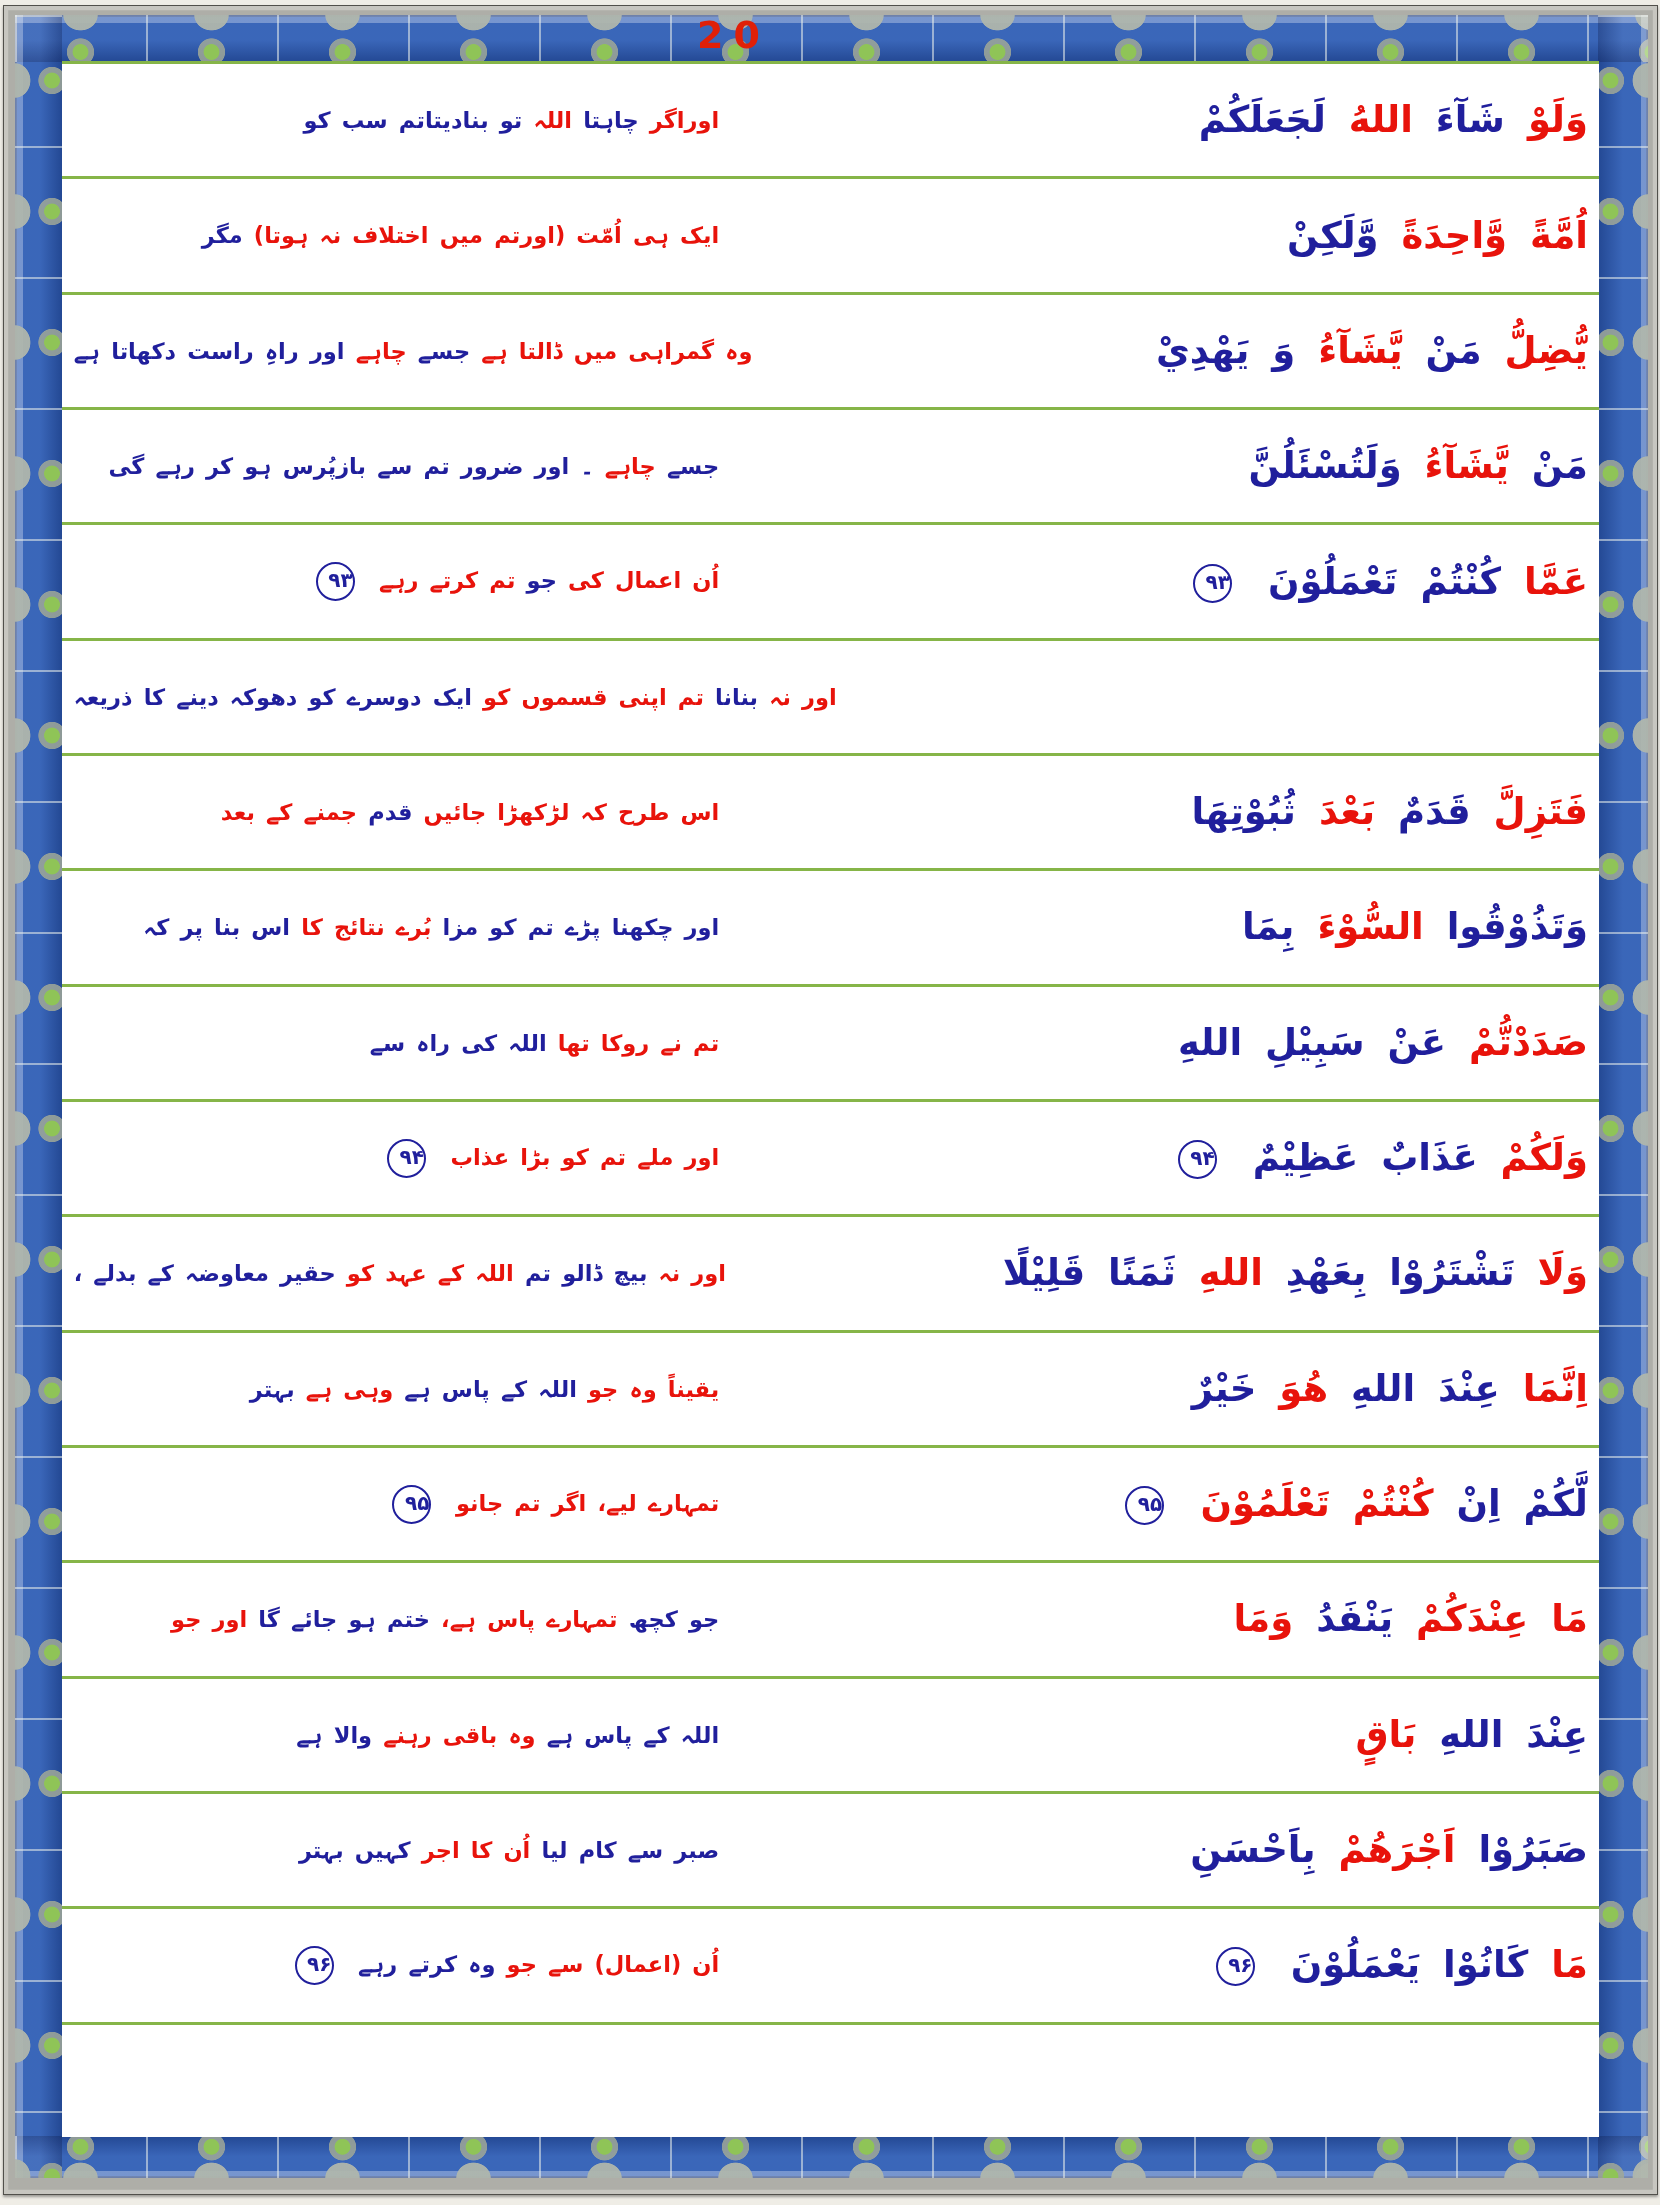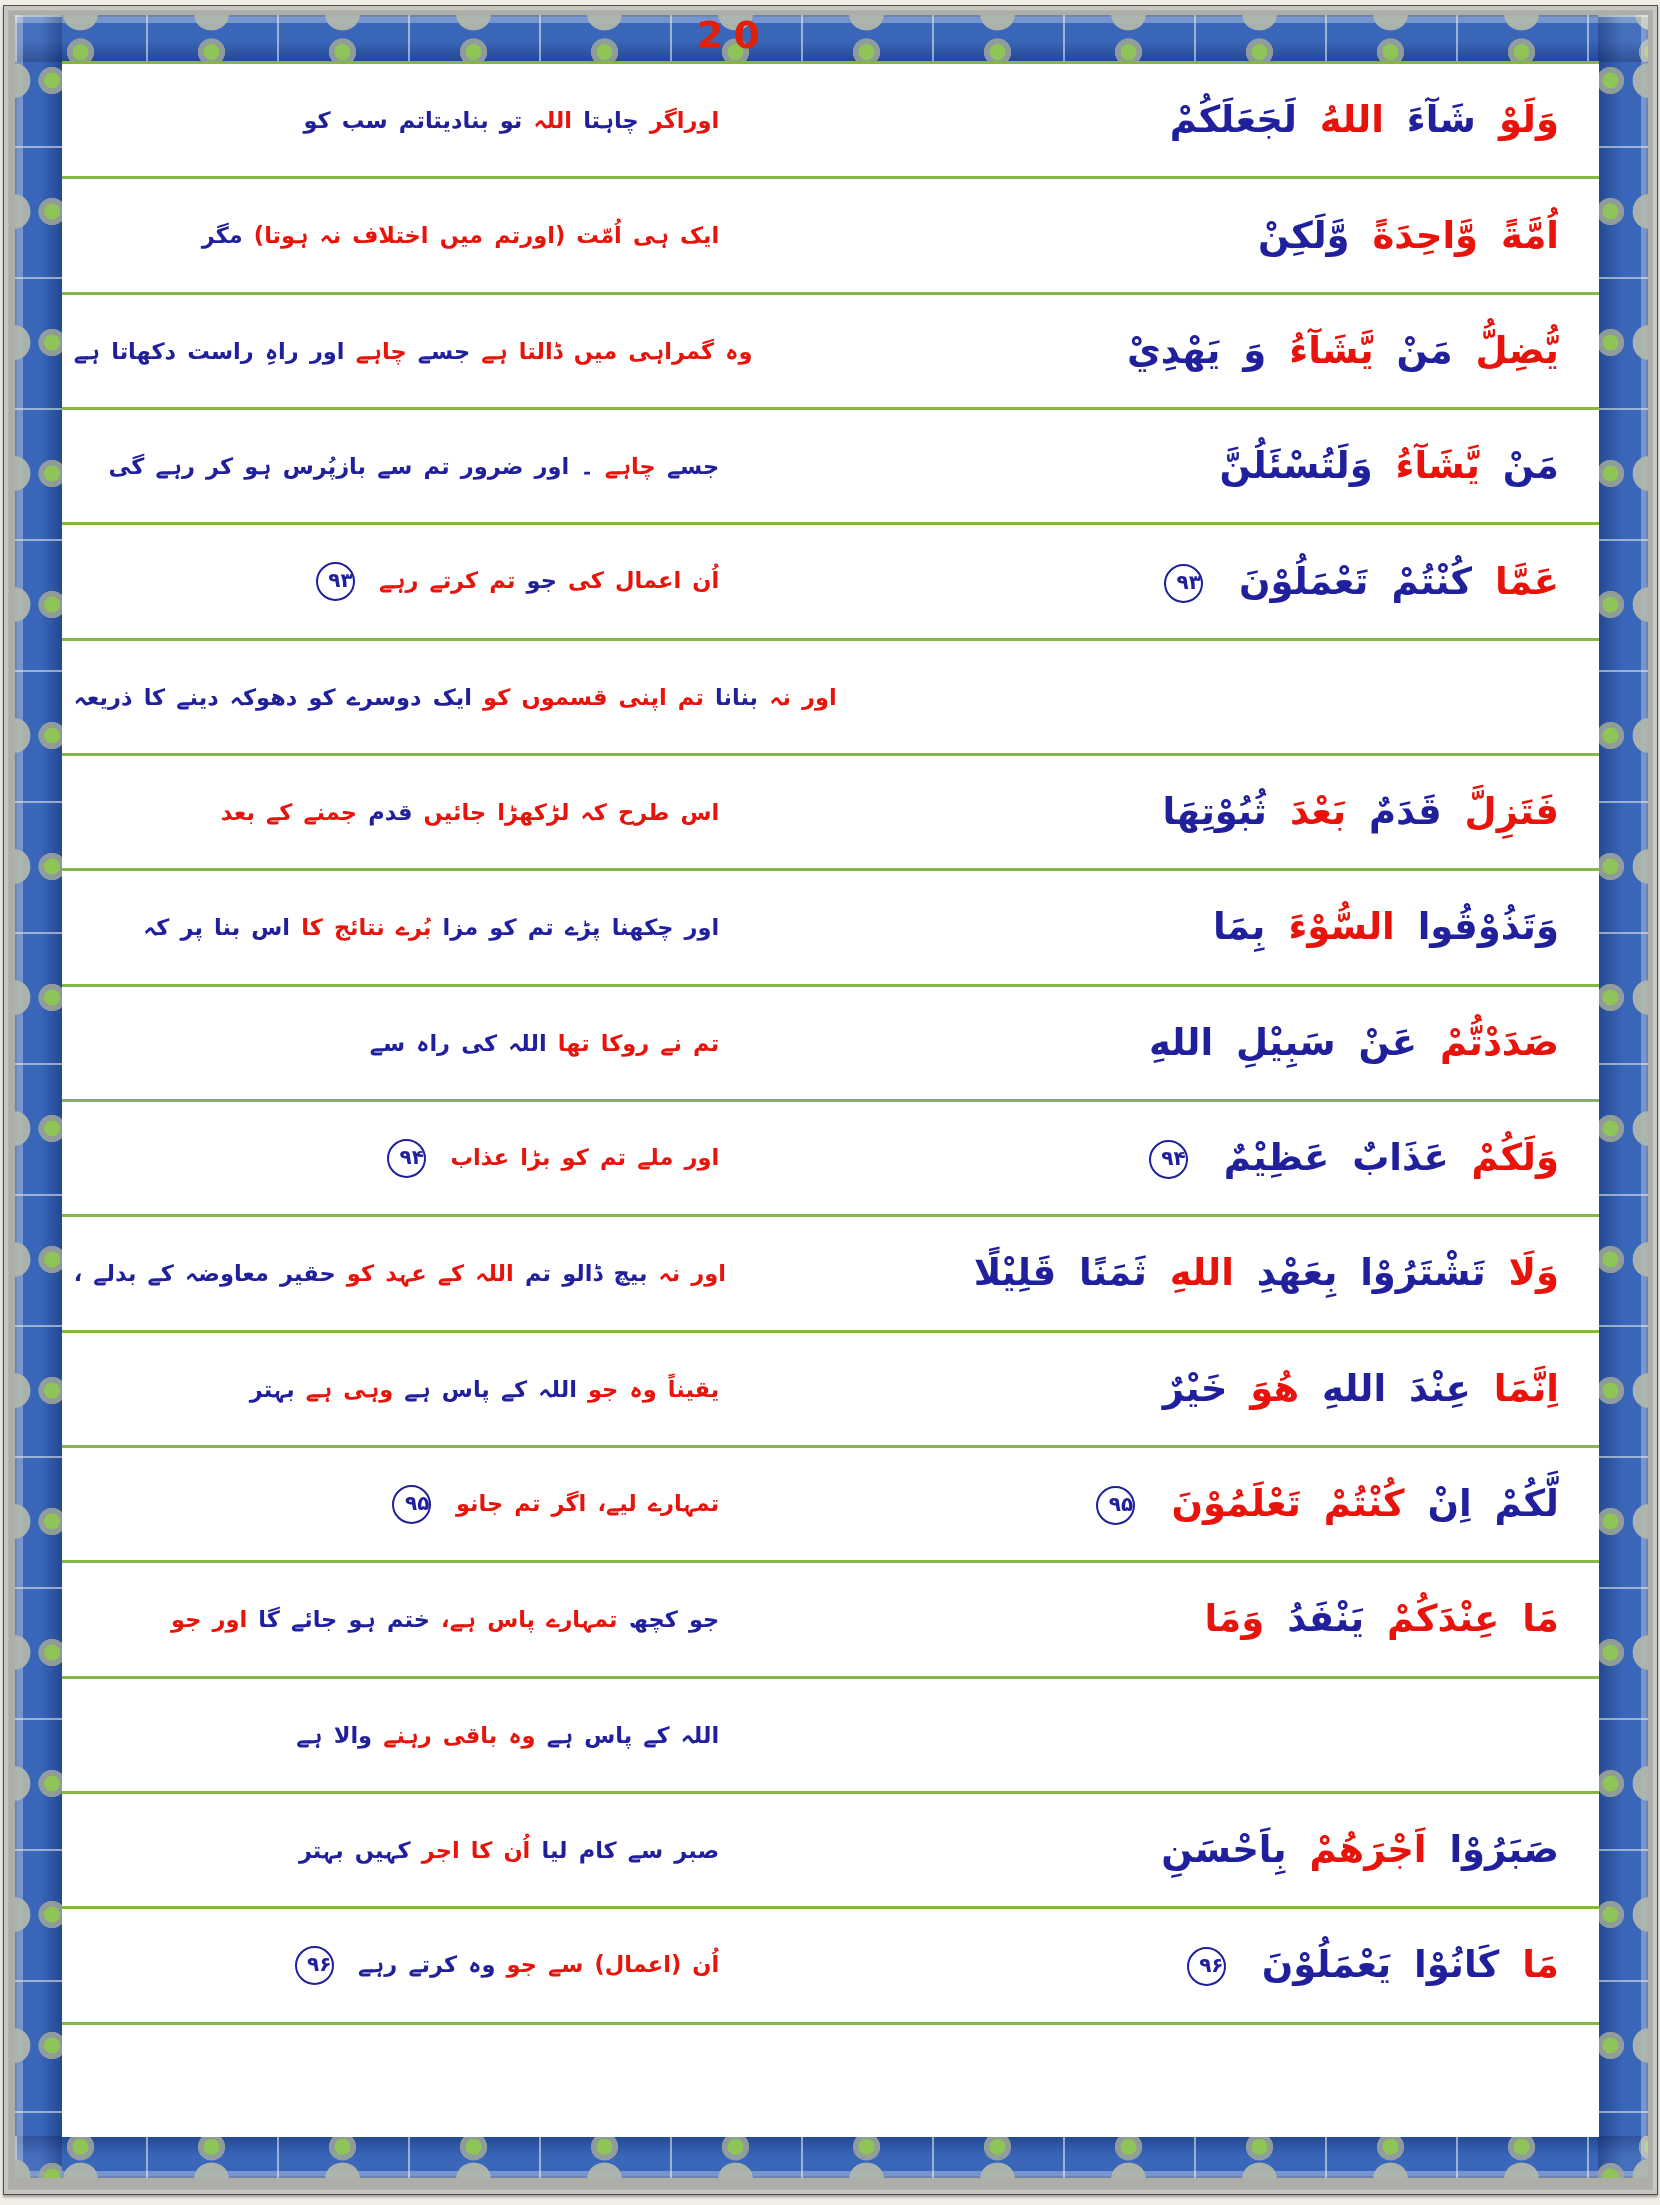--- a/index.html
+++ b/index.html
@@ -78,21 +78,21 @@
     flex:0 0 42%;
     direction:rtl;text-align:right;
     font-size:22.5px;font-weight:bold;
     padding-left:11.7px;padding-right:6.7px;
     word-spacing:3.3px;
   }
   .cell.arabic{
     flex:1 1 58%;
     direction:rtl;text-align:right;
     font-size:37px;font-weight:bold;
-    padding-right:40px;
+    padding-right:11px;
     word-spacing:10px;
     line-height:1.35;
   }
   .seg.red{color:var(--red,#e8130b);}
   .seg.blue{color:var(--blue,#201f9c);}
   .badge{
     display:inline-block;width:35px;height:35px;
     border:2.5px solid var(--blue,#201f9c);border-radius:50%;
     font-size:20px;font-weight:bold;line-height:33px;
     vertical-align:middle;margin:0 13.3px;
@@ -165,20 +165,21 @@
         <div class="row">
           <div class="cell urdu" dir="rtl"><span class="seg red">تمہارے لیے، اگر تم جانو</span> <span class="badge blue">۹۵</span> </div>
           <div class="cell arabic" dir="rtl"><span class="seg blue">لَّكُمْ اِنْ</span> <span class="seg red">كُنْتُمْ تَعْلَمُوْنَ</span> <span class="badge blue">۹۵</span> </div>
         </div>
         <div class="row">
           <div class="cell urdu" dir="rtl"><span class="seg blue">جو کچھ</span> <span class="seg red">تمہارے پاس ہے،</span> <span class="seg blue">ختم ہو جائے گا</span> <span class="seg red">اور جو</span> </div>
           <div class="cell arabic" dir="rtl"><span class="seg red">مَا عِنْدَكُمْ</span> <span class="seg blue">يَنْفَدُ</span> <span class="seg red">وَمَا</span> </div>
         </div>
         <div class="row">
           <div class="cell urdu" dir="rtl"><span class="seg blue">اللہ کے پاس ہے</span> <span class="seg red">وہ باقی رہنے</span> <span class="seg blue">والا ہے</span> </div>
+          <div class="cell arabic" dir="rtl"><span class="seg blue">عِنْدَ اللهِ</span> <span class="seg red">بَاقٍ</span> </div>
         </div>
         <div class="row">
           <div class="cell urdu" dir="rtl"><span class="seg blue">صبر سے کام لیا</span> <span class="seg red">اُن کا اجر</span> <span class="seg blue">کہیں بہتر</span> </div>
           <div class="cell arabic" dir="rtl"><span class="seg blue">صَبَرُوْا</span> <span class="seg red">اَجْرَهُمْ</span> <span class="seg blue">بِاَحْسَنِ</span> </div>
         </div>
         <div class="row">
           <div class="cell urdu" dir="rtl"><span class="seg red">اُن (اعمال) سے جو</span> <span class="seg blue">وہ کرتے رہے</span> <span class="badge blue">۹۶</span> </div>
           <div class="cell arabic" dir="rtl"><span class="seg red">مَا</span> <span class="seg blue">كَانُوْا يَعْمَلُوْنَ</span> <span class="badge blue">۹۶</span> </div>
         </div>
         <div class="row">

